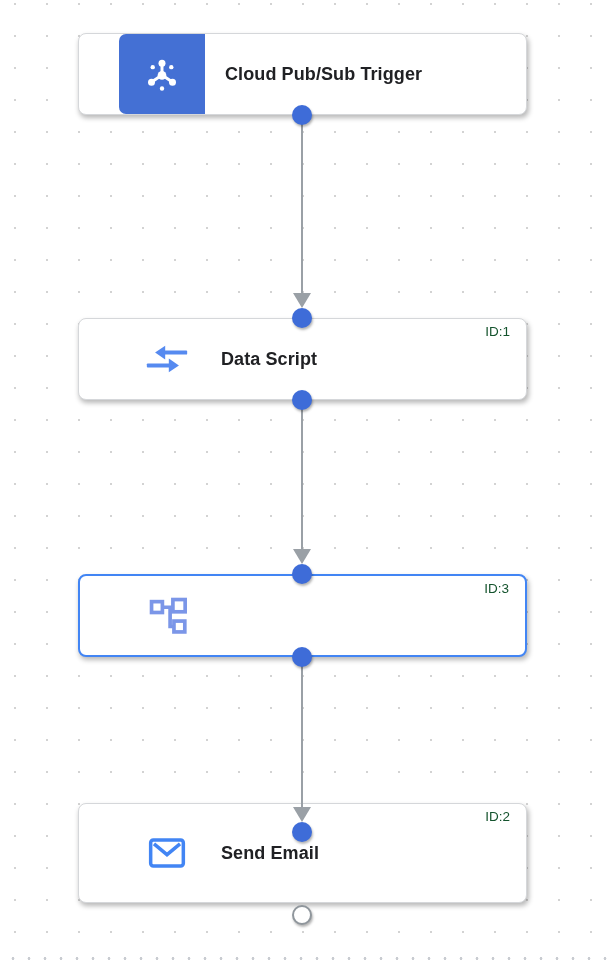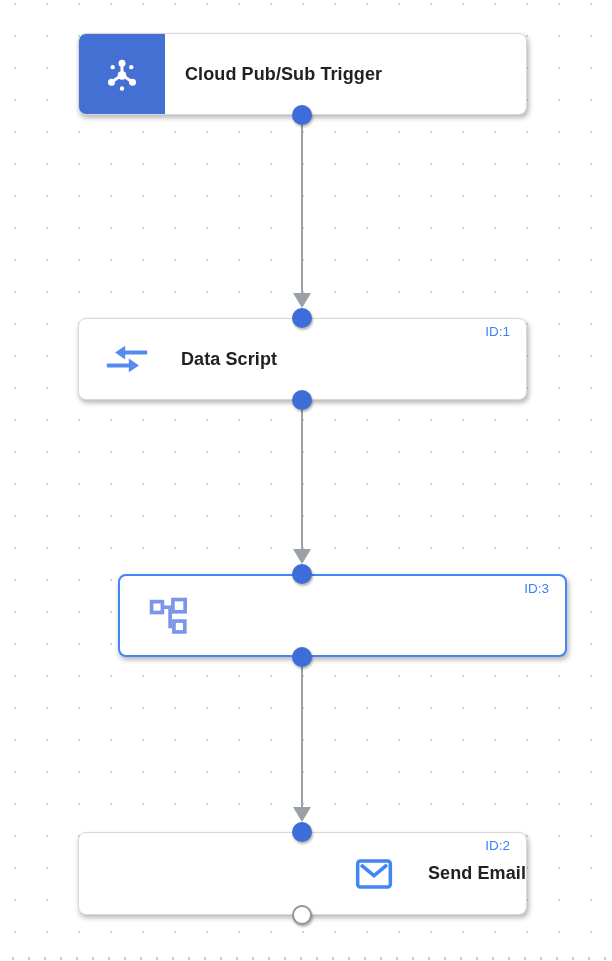--- a/index.html
+++ b/index.html
@@ -14,28 +14,28 @@
   .bottom-grid-strip{
     position:absolute;left:0;right:0;bottom:-1px;height:7px;
     background-image:radial-gradient(circle,#c9ccd1 1.3px,transparent 1.6px);
     background-size:16px 7px;background-position:5px 0;
   }
 
   .node{
     position:absolute;left:78px;width:449px;height:82px;
     background:#fff;border:1px solid #d5d7da;border-radius:8px;
     box-shadow:1.5px 3px 5px rgba(0,0,0,0.28);
-    display:flex;align-items:center;
+    display:flex;align-items:center;padding-left:40px;
   }
   .node.selected{border:2px solid #4285f4;height:83px;}
   .node-title{
     font-size:18px;font-weight:700;color:#202124;letter-spacing:.1px;white-space:nowrap;
   }
   .id-badge{
-    position:absolute;top:5px;right:16px;font-size:13.5px;color:#3b82f6;font-weight:400;
+    position:absolute;top:5px;right:16px;font-size:13.5px;color:#14532d;font-weight:400;
   }
 
   .trigger-block{
     width:86px;align-self:stretch;flex:0 0 86px;background:#4470d4;
     border-radius:7px 0 0 7px;display:flex;align-items:center;justify-content:center;
   }
   .trigger-title{margin-left:20px;}
 
   .task-icon-box{
     width:44px;height:44px;margin-left:26px;margin-right:32px;flex:0 0 44px;
@@ -101,35 +101,35 @@
           <rect x="20" y="10.8" width="26" height="4.4" rx="1"></rect>
           <polygon points="11,13 22,5.5 22,20.5"></polygon>
           <rect x="2" y="24.8" width="26" height="4.4" rx="1"></rect>
           <polygon points="37,27 26,19.5 26,34.5"></polygon>
         </g>
       </svg>
     </div>
     <span class="node-title">Data Script</span>
   </div>
 
-  <div class="node selected" style="top:574px;margin-left:40px;">
+  <div class="node selected" style="top:574px;">
     <span class="id-badge">ID:3</span>
     <div class="task-icon-box">
       <svg width="42" height="46" viewBox="0 0 24 26">
         <g fill="none" stroke="#7b96e8" stroke-width="2.1">
           <path d="M9,8 H13.2 V19 H15.2"></path>
           <rect x="2.6" y="4.8" width="6.2" height="6.2"></rect>
           <rect x="14.8" y="3.6" width="7" height="7"></rect>
           <rect x="15.4" y="15.9" width="6.2" height="6.2"></rect>
         </g>
       </svg>
     </div>
   </div>
 
-  <div class="node" style="top:832px;height:83px;justify-content:flex-end;">
+  <div class="node" style="top:803px;height:100px;">
     <span class="id-badge">ID:2</span>
     <div class="task-icon-box">
       <svg width="40" height="34" viewBox="0 0 24 20">
         <g fill="none" stroke="#4285f4" stroke-width="2.1">
           <rect x="2.2" y="2.2" width="19.6" height="15.6" rx="1.6"></rect>
           <path d="M4.2,4.5 L12,11 L19.8,4.5"></path>
         </g>
       </svg>
     </div>
     <span class="node-title">Send Email</span>

